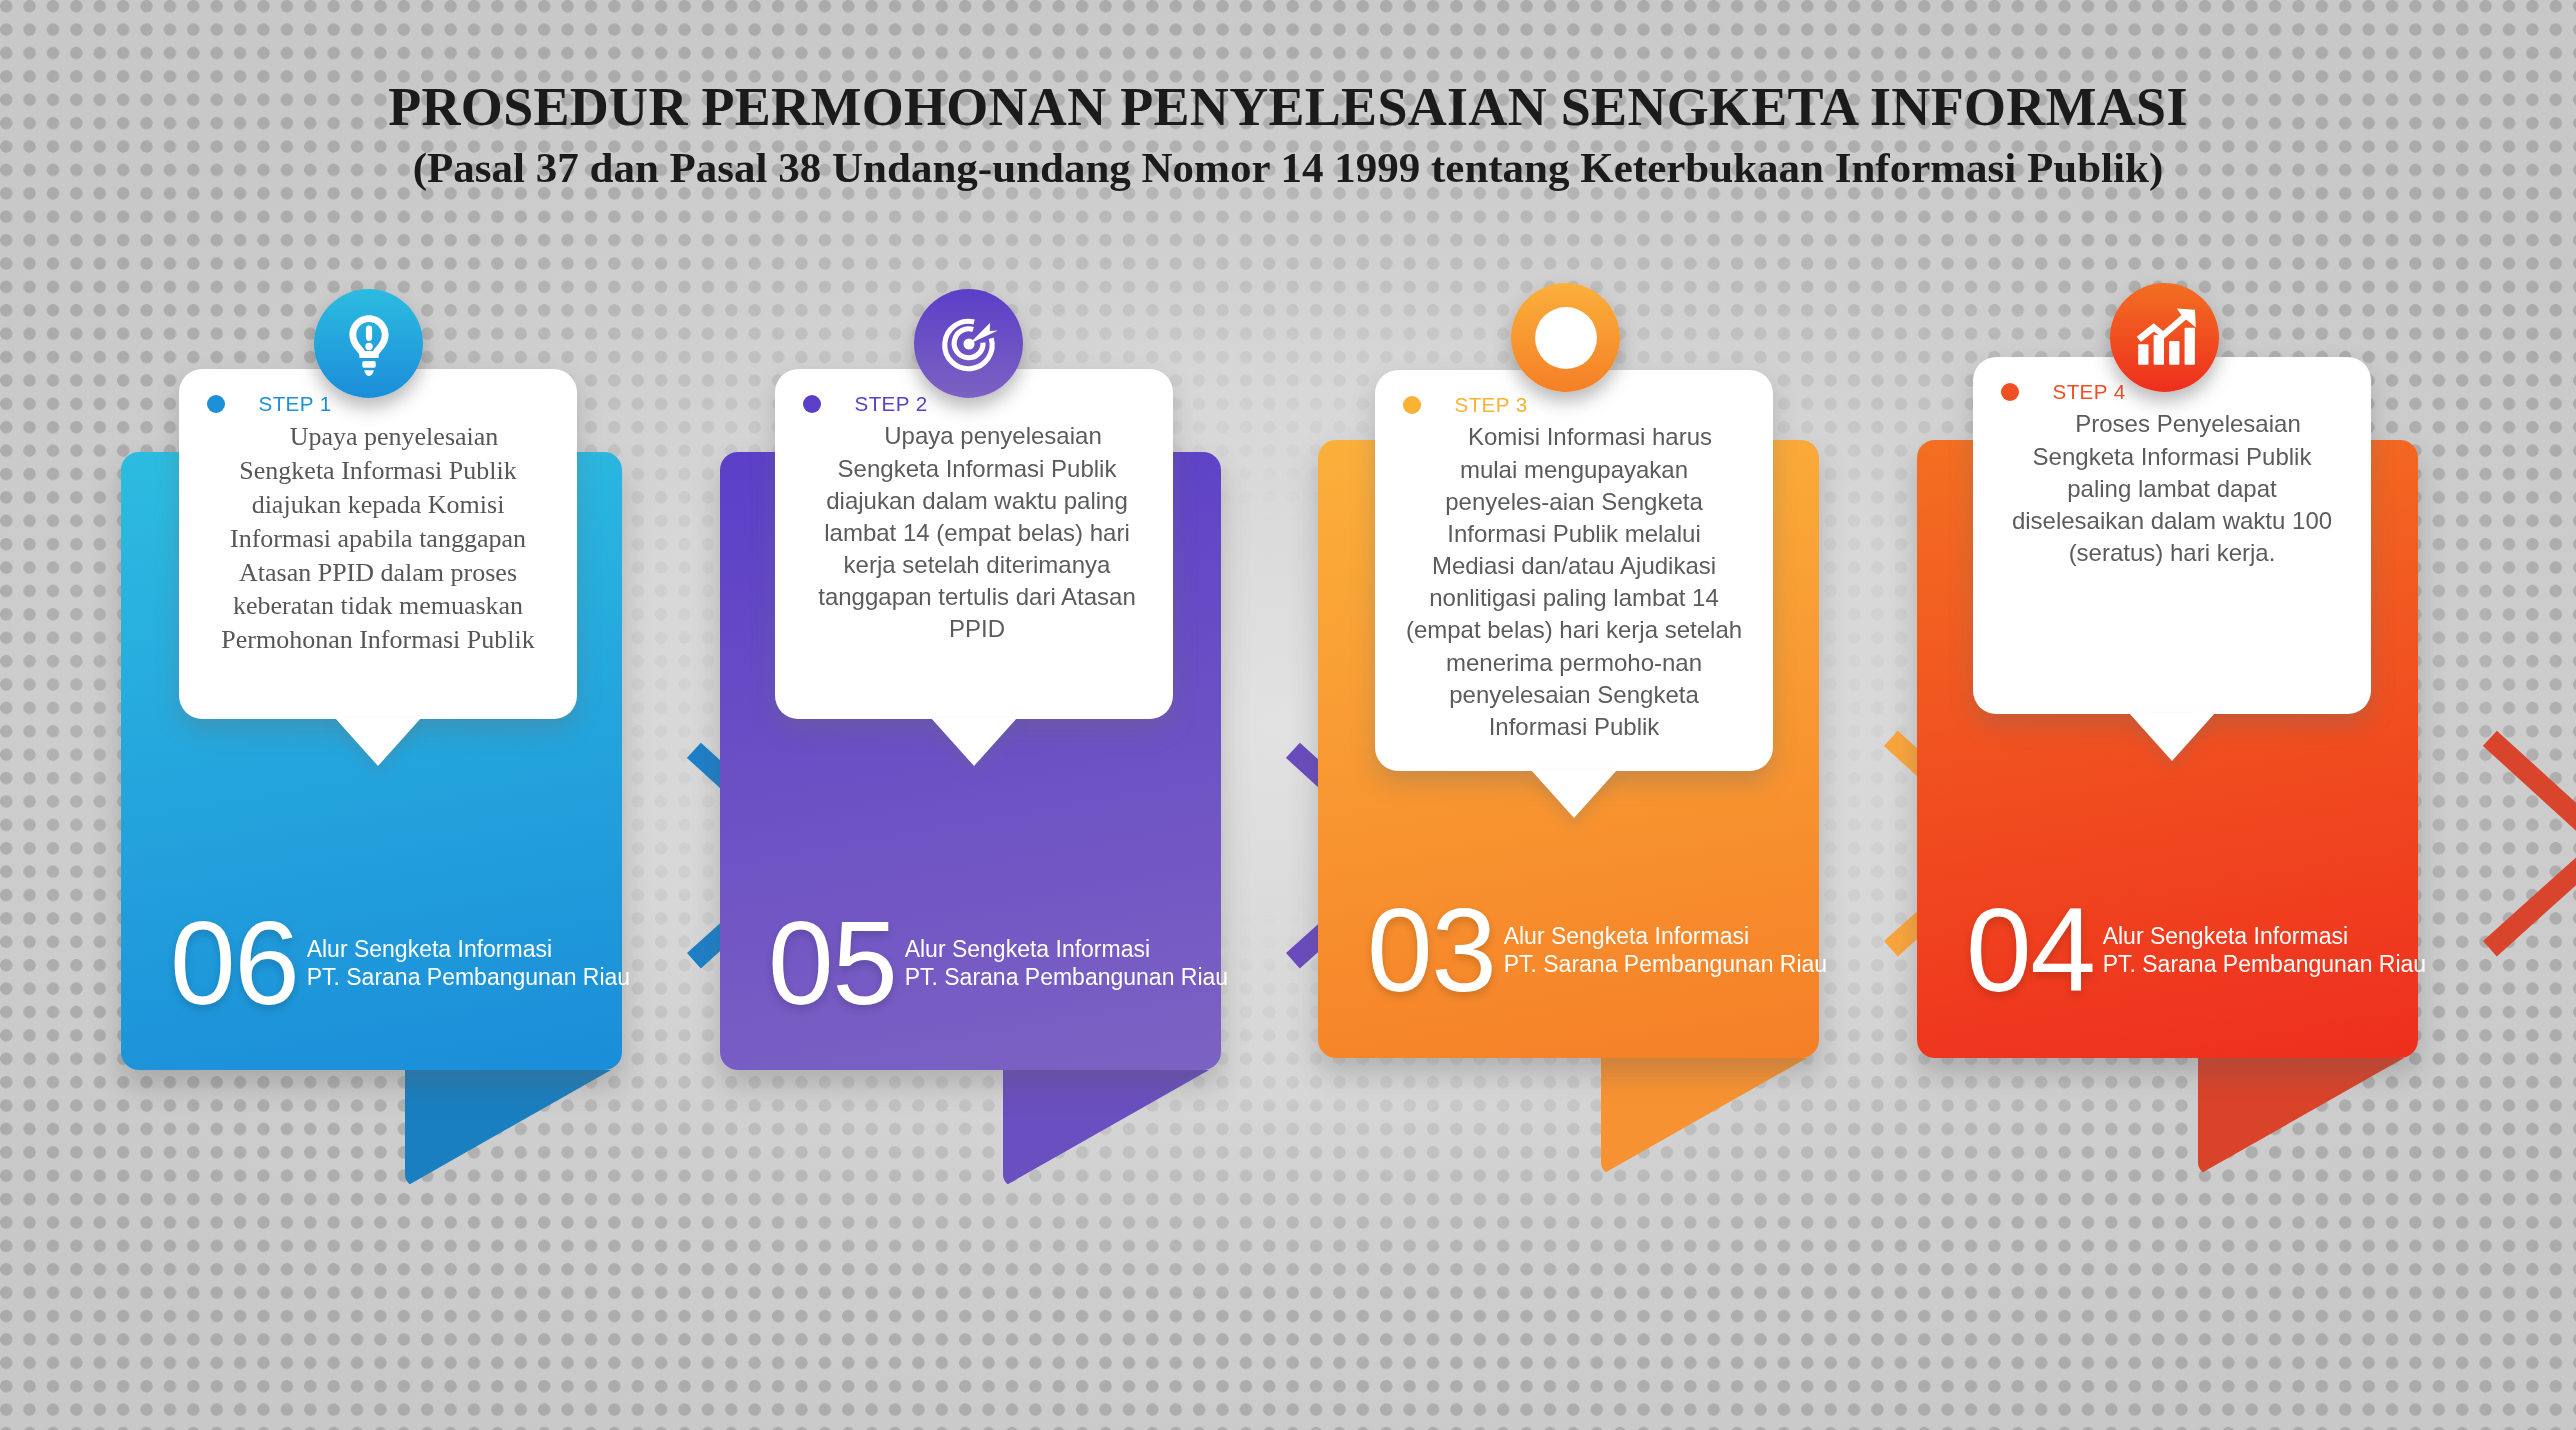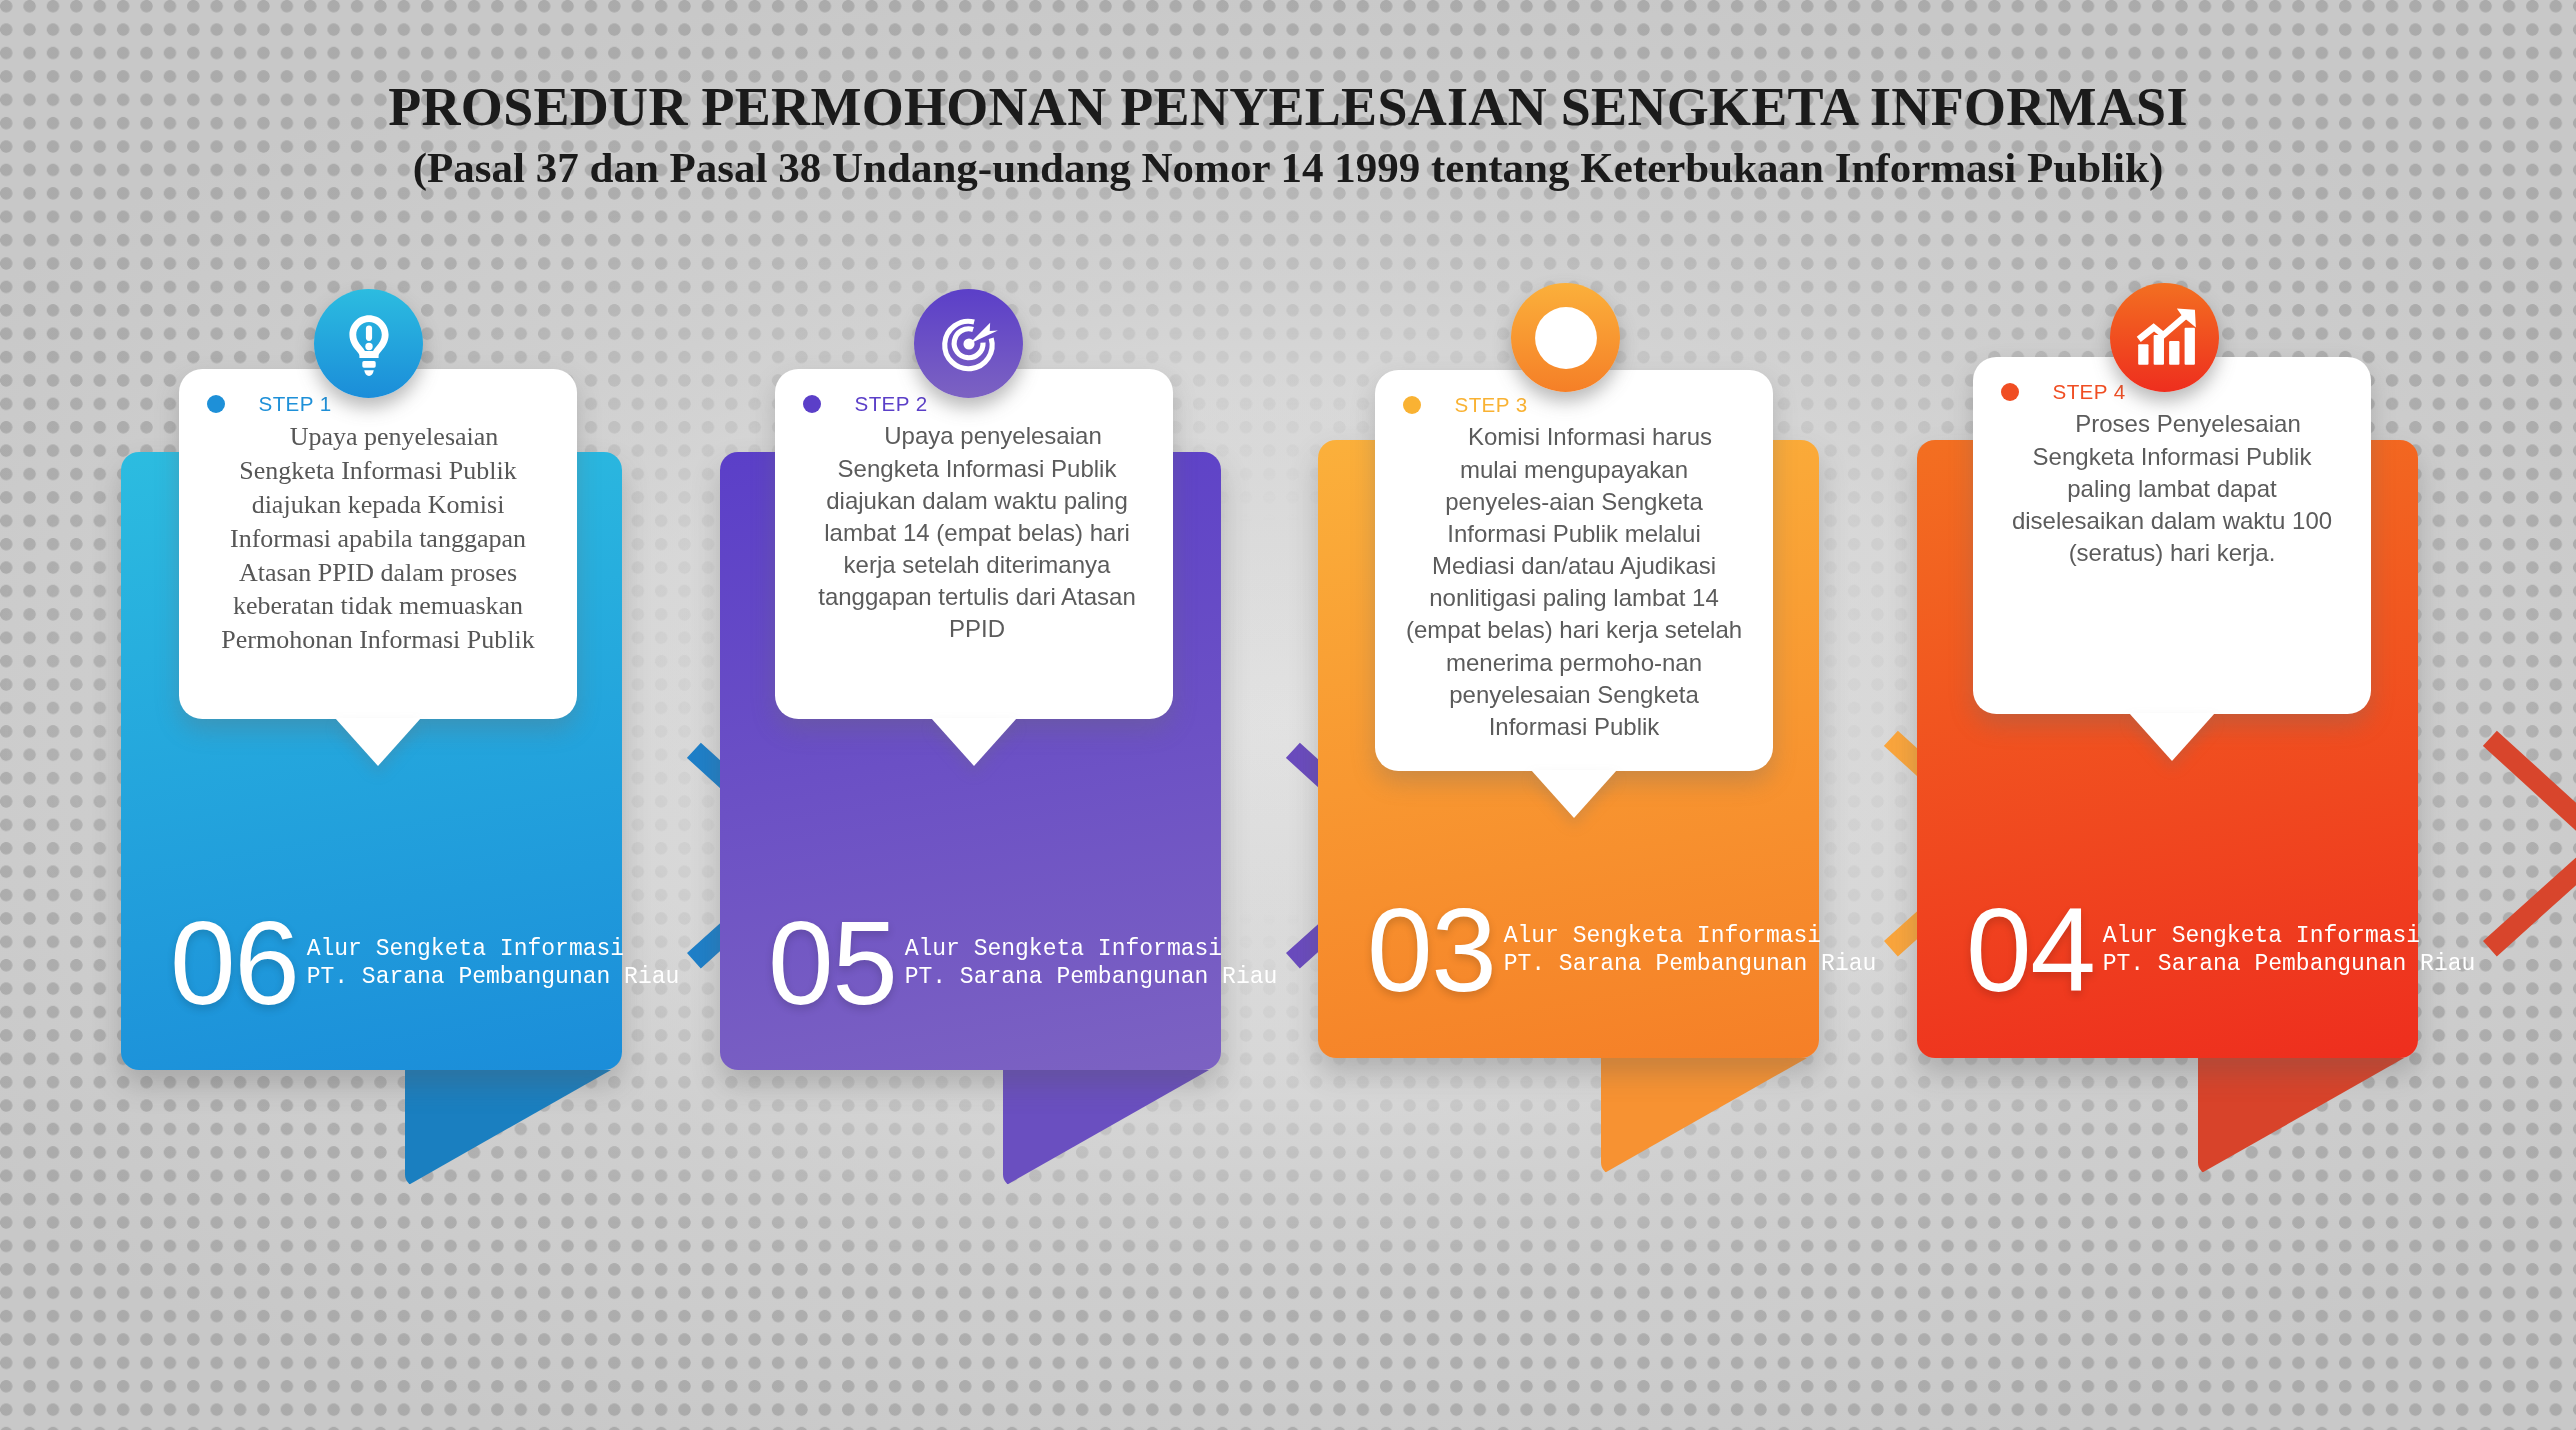--- a/index.html
+++ b/index.html
@@ -82,21 +82,21 @@
   }
   .iconwrap svg{ width:66px; height:66px; display:block; }
 
   
   .numrow{ position:absolute; display:flex; align-items:center; }
   .bignum{
     font-family:"Liberation Sans", sans-serif; font-weight:300;
     font-size:118px; color:#ffffff; line-height:0.84; letter-spacing:-1.4px;
     text-shadow:0 4.1px 8.2px rgba(0,0,0,0.16);
   }
-  .caption{ color:#ffffff; line-height:1.18; font-size:23px; margin-left:8.2px;font-family:Liberation Mono, monospace; }
+  .caption{ color:#ffffff; line-height:1.18; font-size:23px; margin-left:8.2px; }
   .caption div{ white-space:nowrap; }
 </style>
 </head>
 <body>
 
 <div id="dot-layer"></div>
 
 <div id="header">
   <div class="t1">PROSEDUR PERMOHONAN PENYELESAIAN SENGKETA INFORMASI</div>
   <div class="t2">(Pasal 37 dan Pasal 38 Undang-undang Nomor 14 1999 tentang Keterbukaan Informasi Publik)</div>

